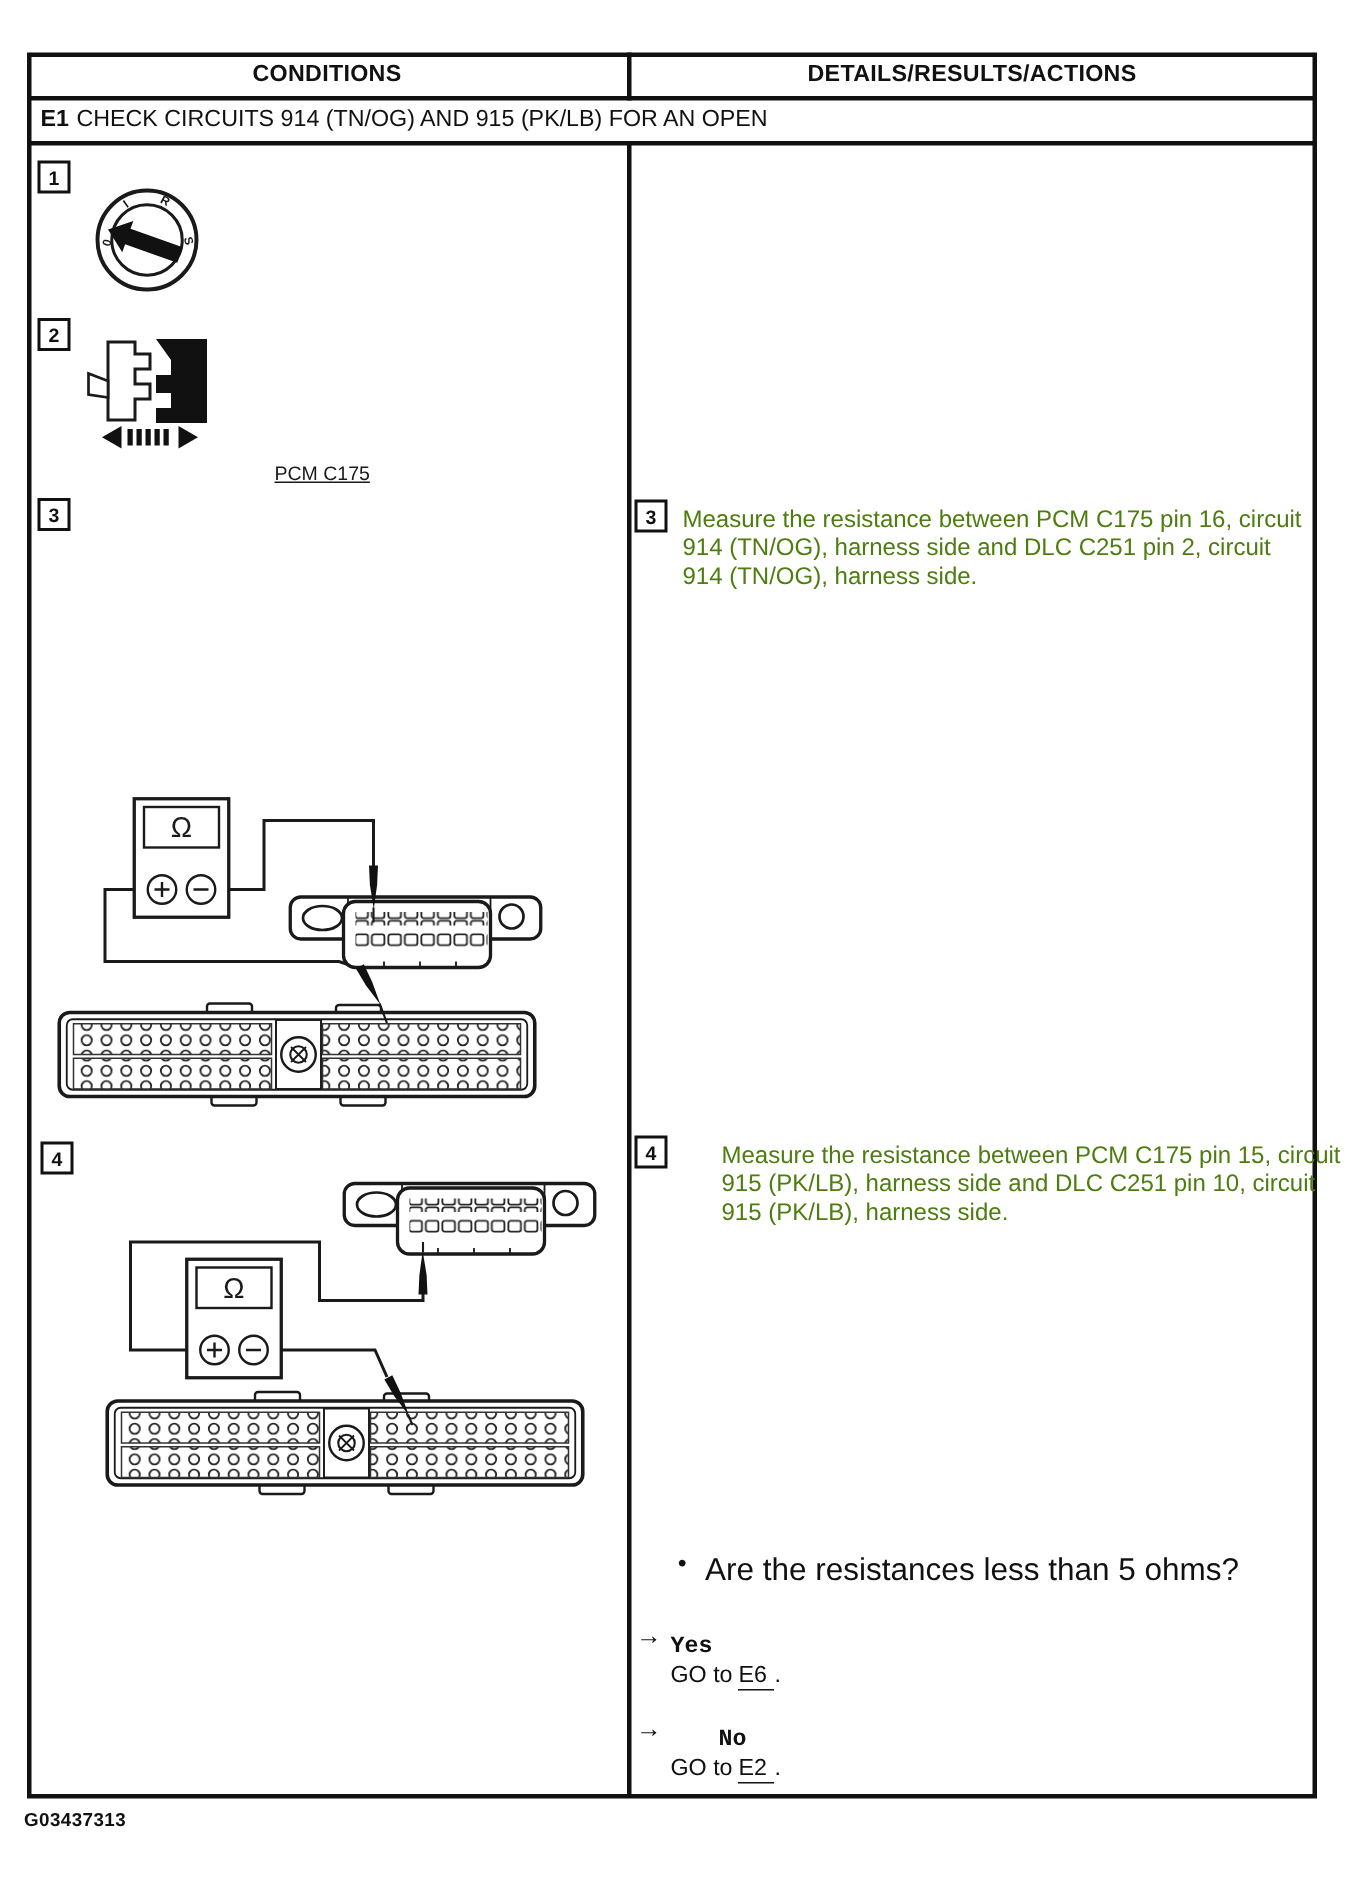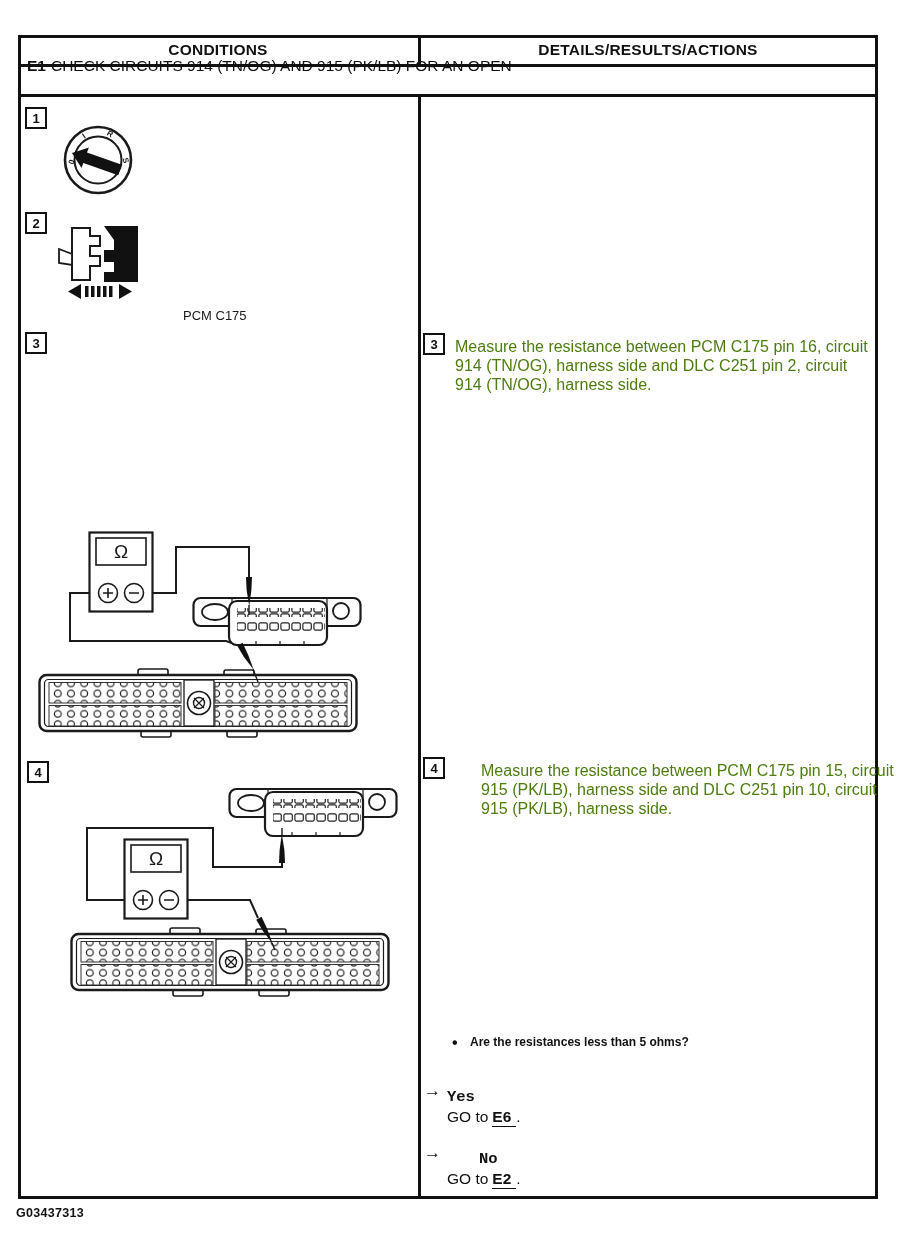--- a/index.html
+++ b/index.html
@@ -7,28 +7,28 @@
         font-family:"Liberation Sans",sans-serif;color:#111;overflow:hidden;padding-left:43px;}
   .abs{position:absolute;}
   .line{position:absolute;background:#111;}
   .hdr{font-weight:bold;font-size:15.5px;text-align:center;letter-spacing:.2px;}
   .e1row{font-size:15.5px;white-space:nowrap;}
   .e1row .pid{font-weight:bold;margin-right:5px;}
   .numbox{position:absolute;width:18px;height:18px;border:2px solid #111;
           display:flex;align-items:center;justify-content:center;
           font-size:13px;font-weight:600;background:#fff;}
   .steptext{font-size:16px;line-height:19px;color:#4d7c0f;}
-  .q{font-weight:bold;font-size:12px;}
+  .q{font-weight:normal;font-size:21px;}
   .bullet{font-weight:bold;font-size:16px;}
   .resarrow{font-size:17px;}
   .reslabel{font-weight:bold;font-size:15.5px;font-family:Liberation Mono, monospace;}
   .goline{font-size:15.5px;}
   .goline .pref{margin-right:4px;}
-  .goline .link{border-bottom:1.5px solid #111;padding:0 5px 1px 0;font-weight:bold;}
-  .caplabel{font-size:13px;color:#1a1a1a;}
+  .goline .link{border-bottom:1.5px solid #111;padding:0 5px 1px 0;}
+  .caplabel{font-size:13px;color:#1a1a1a;text-decoration:underline;}
   .footer{font-size:12.5px;font-weight:bold;letter-spacing:.3px;}
   svg{display:block;overflow:visible;}
   .ink{stroke:#1a1a1a;fill:none;}
 </style>
 </head>
 <body>
 
 <div class="page">
 
   <svg width="0" height="0">
@@ -84,21 +84,21 @@
 
   <div class="abs" style="left:18px;top:35px;width:854px;height:1158px;border:3px solid #111;"></div>
   <div class="line" style="left:18px;top:64px;width:860px;height:3px;"></div>
   <div class="line" style="left:18px;top:94px;width:860px;height:3px;"></div>
   <div class="line" style="left:418px;top:35px;width:3px;height:32px;"></div>
   <div class="line" style="left:418px;top:94px;width:3px;height:1102px;"></div>
 
   <div class="abs hdr" style="left:18px;top:41px;width:400px;">CONDITIONS</div>
   <div class="abs hdr" style="left:421px;top:41px;width:454px;">DETAILS/RESULTS/ACTIONS</div>
 
-  <div class="abs e1row" style="left:27px;top:57px;">
+  <div class="abs e1row" style="left:27px;top:71px;">
     <span class="pid">E1</span><span>CHECK CIRCUITS 914 (TN/OG) AND 915 (PK/LB) FOR AN OPEN</span>
   </div>
 
   <div class="numbox" style="left:25px;top:107px;">1</div>
   <div class="numbox" style="left:25px;top:212px;">2</div>
   <div class="numbox" style="left:25px;top:332px;">3</div>
   <div class="numbox" style="left:27px;top:761px;">4</div>
 
   <svg class="abs" style="left:62px;top:124px;" width="72" height="72" viewBox="0 0 72 72">
     <circle cx="36" cy="36" r="33" fill="#fff" stroke="#1a1a1a" stroke-width="2.6"></circle>

